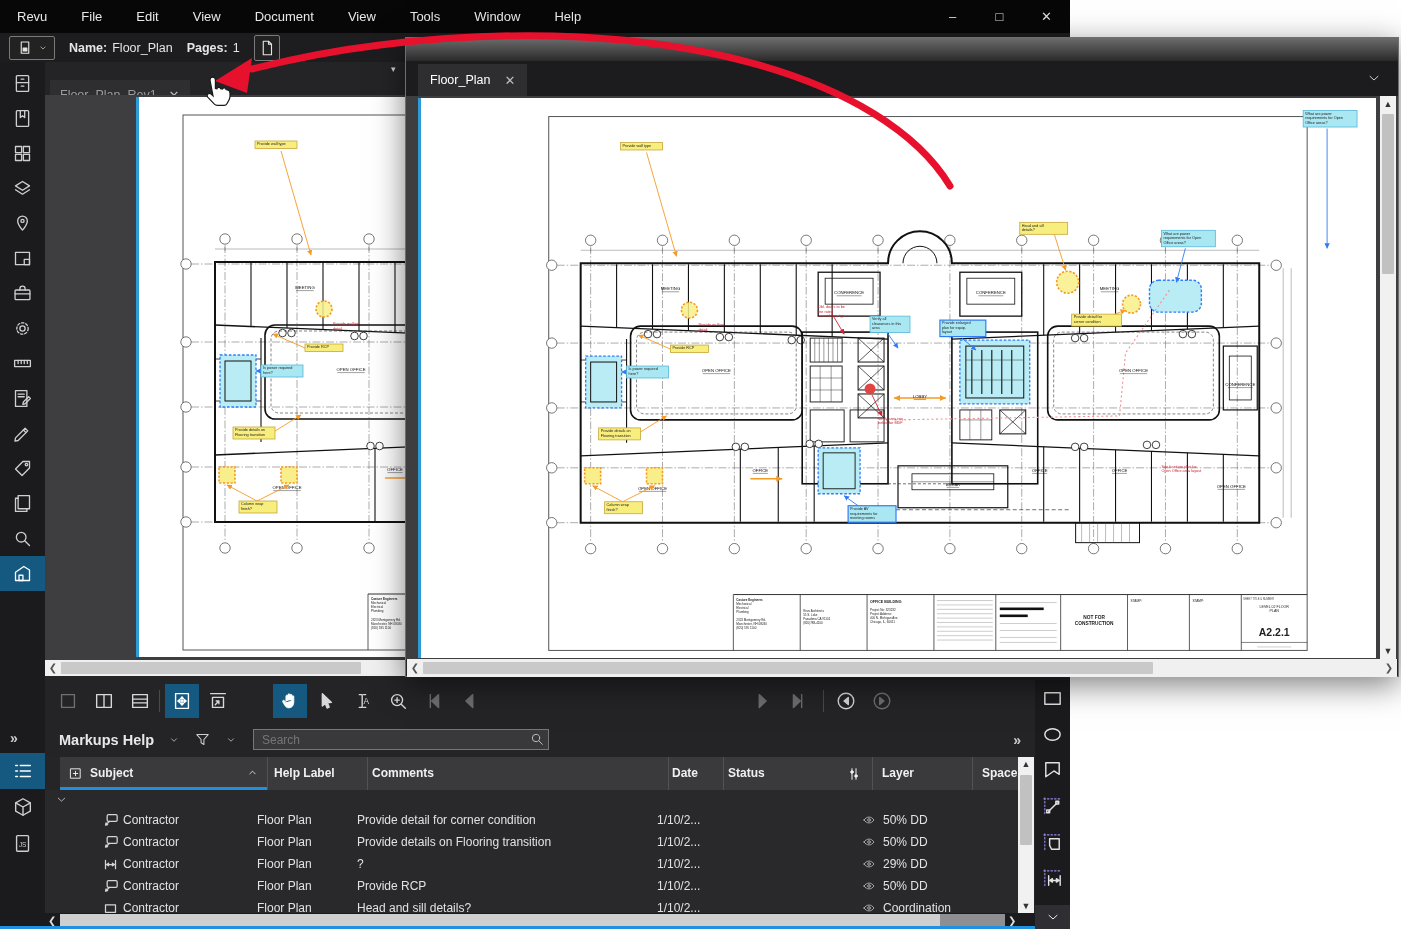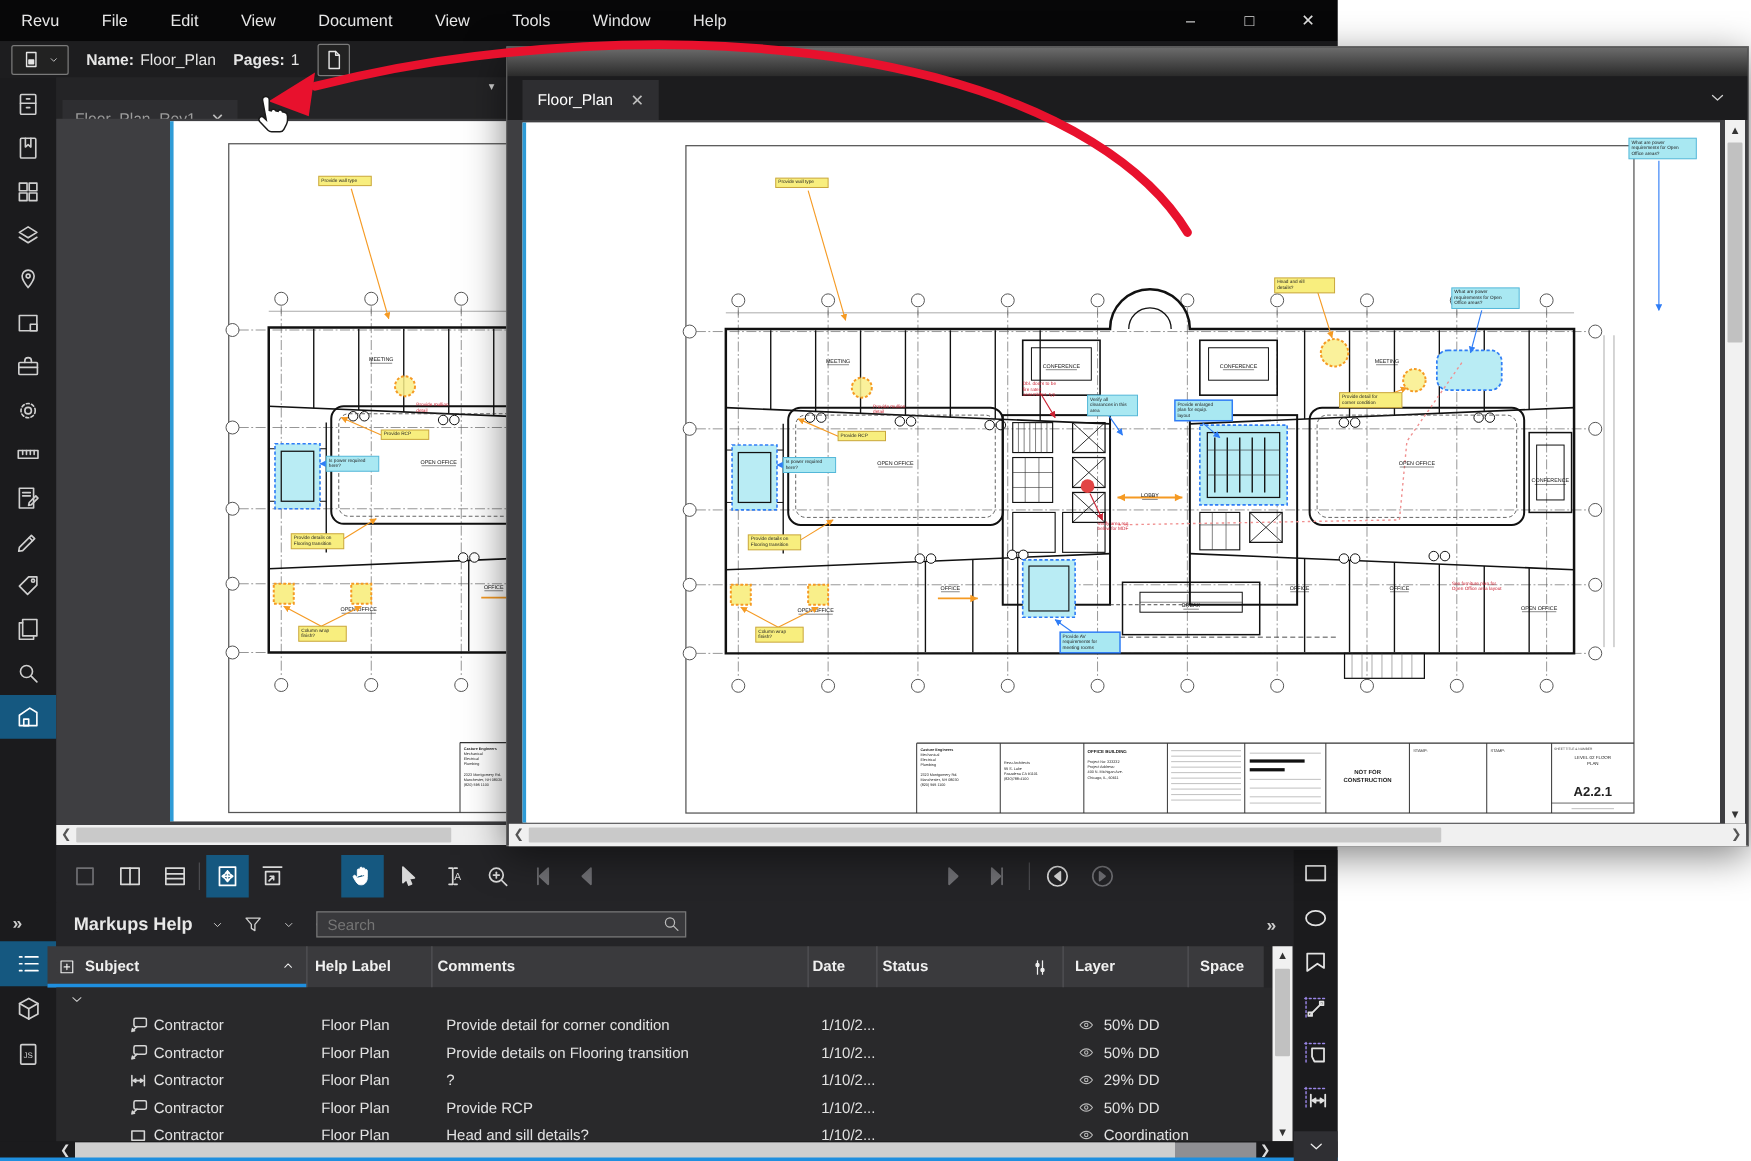--- a/index.html
+++ b/index.html
@@ -56,21 +56,21 @@
   .mk-header{position:absolute;left:45px;top:722px;width:990px;height:35px;background:#242427;
              display:flex;align-items:center;color:#e8e8e8;}
   .mk-title{font-size:14.5px;font-weight:bold;margin-left:14px;}
   .mk-ic{margin-left:14px;color:#cfcfcf;display:flex;align-items:center;}
   .search-wrap{position:absolute;left:208px;top:7px;width:296px;height:21px;}
   .search-input{width:100%;height:100%;background:#39393c;border:1px solid #777;color:#ccc;
                 font-size:12px;padding:0 24px 0 8px;font-family:"Liberation Sans",sans-serif;}
   .search-glass{position:absolute;right:4px;top:2px;color:#bbb;}
   .mk-chevrons-right{position:absolute;right:14px;font-size:14px;font-weight:bold;color:#ccc;}
 
-  .mk-thead{position:absolute;left:38px;top:757px;width:973px;height:33px;background:#3a3a3d;
+  .mk-thead{position:absolute;left:60px;top:757px;width:973px;height:33px;background:#3a3a3d;
             font-size:12px;font-weight:bold;color:#f0f0f0;}
   .th{position:absolute;top:9px;}
   .col-div{position:absolute;top:0;width:1px;height:33px;background:#525256;}
   .mk-blueline{position:absolute;left:0;bottom:0;width:207px;height:3px;background:#1f8fdf;}
 
   .mk-body{position:absolute;left:45px;top:790px;width:973px;height:123px;background:#29292b;
            font-size:12px;color:#e2e2e2;overflow:hidden;}
   .mk-row{position:absolute;left:0;width:973px;height:22px;}
   .cell{position:absolute;top:3px;white-space:nowrap;}
   .cell-date{overflow:hidden;width:48px;}

